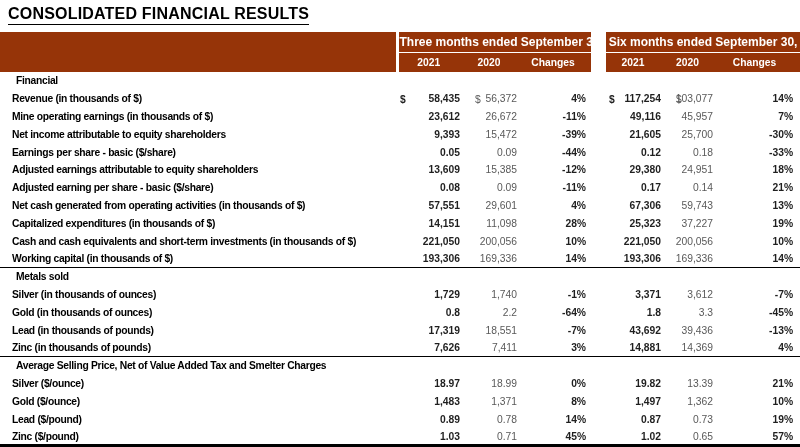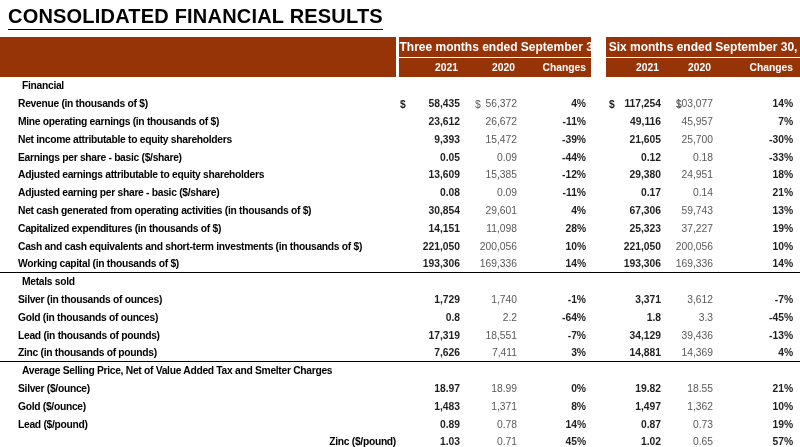--- a/index.html
+++ b/index.html
@@ -8,64 +8,64 @@
     --value-2020:#595959;
     --text:#000000;
     --border:#000000;
   }
   *{box-sizing:border-box;}
   html,body{margin:0;padding:0;width:800px;height:447px;overflow:hidden;background:#fff;}
   body{font-family:"Liberation Sans",sans-serif;color:var(--text);}
   .page{width:800px;height:447px;padding-top:3px;}
   h1.title{
     display:inline-block;
-    font-size:20px;font-weight:bold;
+    font-size:16px;font-weight:bold;
     margin:2px 0 7px 8px;padding-bottom:1px;
     border-bottom:1.6px solid #000;
     letter-spacing:0.2px;
   }
   table.fin{
     width:800px;border-collapse:collapse;table-layout:fixed;
     font-size:10.3px;
   }
   
   thead tr{height:20px;}
   .hcorner{background:var(--header-bg);}
   .hgroup{
     background:var(--header-bg);color:#fff;font-weight:bold;
     font-size:12px;
     border-bottom:1.5px solid #fff;
     white-space:nowrap;
   }
   .hyear{
     background:var(--header-bg);color:#fff;font-weight:bold;
-    text-align:right;padding-right:4px;white-space:nowrap;
+    text-align:center;padding-right:4px;white-space:nowrap;
   }
   .bl{border-left:3px solid #fff;}
   .hgap{background:#fff;}
   
   tbody tr{height:17.8px;}
   td{vertical-align:middle;overflow:hidden;}
   .lbl{
     font-weight:bold;color:var(--text);
-    padding-left:18px;white-space:nowrap;letter-spacing:-0.3px;
-  }
-  .lbl.sec{padding-left:22px;}
+    padding-left:12px;white-space:nowrap;letter-spacing:-0.3px;
+  }
+  .lbl.sec{padding-left:16px;}
   .lbl.ind2{}
   .v{
     text-align:right;font-weight:bold;color:var(--value-2021);
     padding-right:2px;white-space:nowrap;position:relative;
   }
   .v20{font-weight:normal;color:var(--value-2020);}
   .chg{padding-right:5px;}
   .chg2{padding-right:7px;}
   .ds{position:absolute;left:3px;top:50%;transform:translateY(-50%);font-weight:bold;color:var(--value-2021);}
   .ds20{left:13px;font-weight:normal;color:var(--value-2020);}
   tr.bline td{border-bottom:1.8px solid var(--border);}
-  tr.bthick td{border-bottom:3px solid var(--border);text-align:right;}
+  tr.bthick td{border-bottom:3px solid var(--border);}
 </style>
 </head>
 <body>
 
 <div class="page">
   <h1 class="title">CONSOLIDATED FINANCIAL RESULTS</h1>
 
   <table class="fin">
     <colgroup>
       <col style="width:397px">
@@ -160,21 +160,21 @@
         <td class="v v20">0.09</td>
         <td class="v chg">-11%</td>
         <td class="gap"></td>
         <td class="v">0.17</td>
         <td class="v v20">0.14</td>
         <td class="v chg chg2">21%</td>
       </tr>
 
       <tr>
         <td class="lbl">Net cash generated from operating activities (in thousands of $)</td>
-        <td class="v">30,854</td>
+        <td class="v">57,551</td>
         <td class="v v20">29,601</td>
         <td class="v chg">4%</td>
         <td class="gap"></td>
         <td class="v">67,306</td>
         <td class="v v20">59,743</td>
         <td class="v chg chg2">13%</td>
       </tr>
 
       <tr>
         <td class="lbl">Capitalized expenditures (in thousands of $)</td>
@@ -234,21 +234,21 @@
         <td class="v v20">3.3</td>
         <td class="v chg chg2">-45%</td>
       </tr>
 
       <tr>
         <td class="lbl">Lead (in thousands of pounds)</td>
         <td class="v">17,319</td>
         <td class="v v20">18,551</td>
         <td class="v chg">-7%</td>
         <td class="gap"></td>
-        <td class="v">34,129</td>
+        <td class="v">43,692</td>
         <td class="v v20">39,436</td>
         <td class="v chg chg2">-13%</td>
       </tr>
 
       <tr class="bline">
         <td class="lbl">Zinc (in thousands of pounds)</td>
         <td class="v">7,626</td>
         <td class="v v20">7,411</td>
         <td class="v chg">3%</td>
         <td class="gap"></td>
@@ -261,21 +261,21 @@
         <td class="lbl sec" colspan="8">Average Selling Price, Net of Value Added Tax and Smelter Charges</td>
       </tr>
 
       <tr>
         <td class="lbl">Silver ($/ounce)</td>
         <td class="v">18.97</td>
         <td class="v v20">18.99</td>
         <td class="v chg">0%</td>
         <td class="gap"></td>
         <td class="v">19.82</td>
-        <td class="v v20">18.55</td>
+        <td class="v v20">13.39</td>
         <td class="v chg chg2">21%</td>
       </tr>
 
       <tr>
         <td class="lbl">Gold ($/ounce)</td>
         <td class="v">1,483</td>
         <td class="v v20">1,371</td>
         <td class="v chg">8%</td>
         <td class="gap"></td>
         <td class="v">1,497</td>

